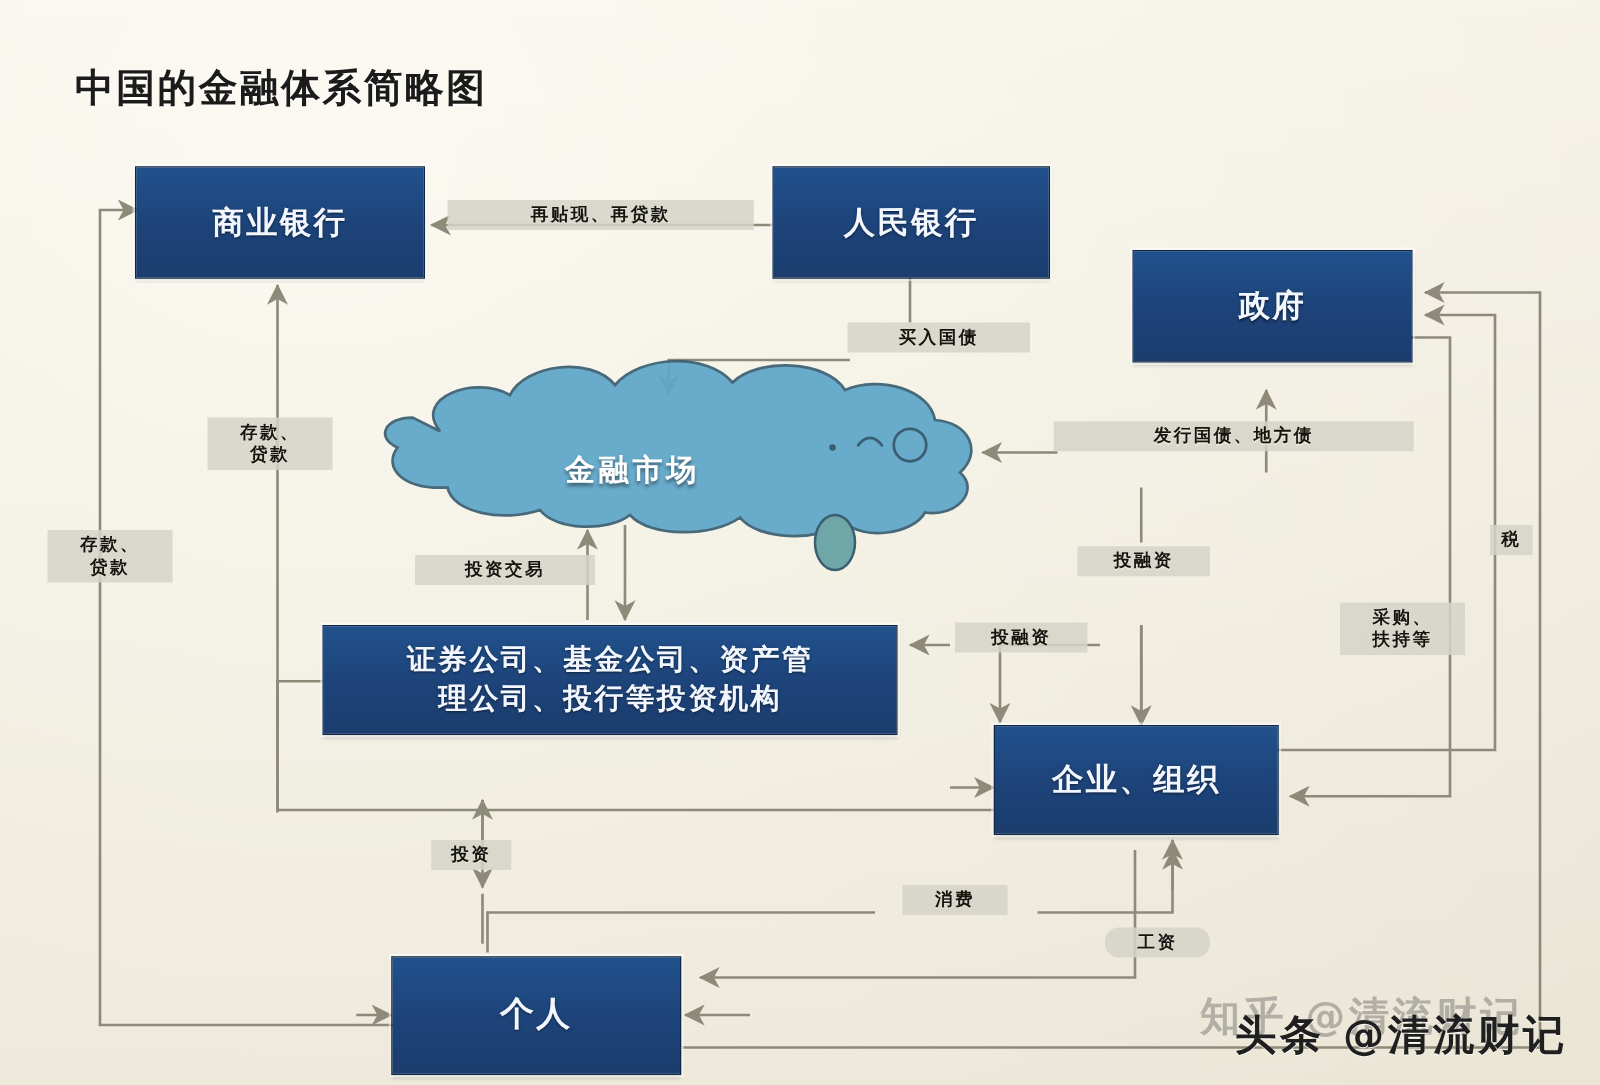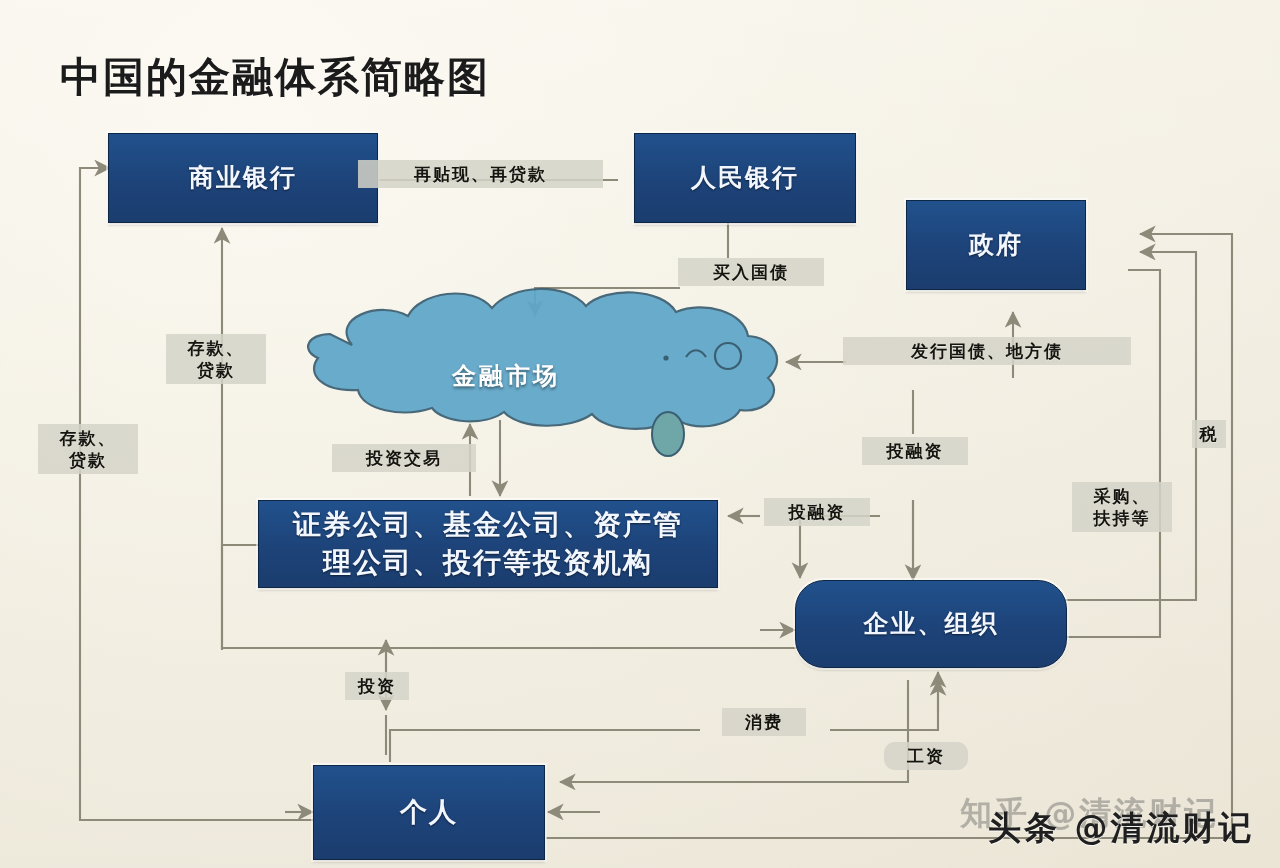--- a/index.html
+++ b/index.html
@@ -17,21 +17,21 @@
       radial-gradient(circle at 20% 15%, #faf7ec 0%, #f4f0e2 45%, #efe9d9 100%);
   }
   .paper:after{
     content:"";position:absolute;left:0;top:0;right:0;bottom:0;
     background:linear-gradient(180deg, rgba(255,255,255,.35), rgba(0,0,0,.02));
     pointer-events:none;
   }
   svg.wires{position:absolute;left:0;top:0;width:1280px;height:868px;}
   .title{
     position:absolute;left:60px;top:50px;
-    font-size:41px;font-weight:bold;color:#1b1b1b;
+    font-size:31px;font-weight:bold;color:#1b1b1b;
     letter-spacing:2px;
     text-shadow:0 1px 0 rgba(255,255,255,.7);
     white-space:nowrap;
   }
   .nbox{
     position:absolute;
     background:linear-gradient(180deg,#21518c 0%,#1d4379 55%,#1b3d6e 100%);
     border:1px solid #0e2747;
     box-shadow:0 0 0 2px rgba(255,255,255,.55), 0 2px 3px rgba(0,0,0,.2);
     color:#f2f7ff;
@@ -40,21 +40,21 @@
     font-weight:bold;
     letter-spacing:2px;
     text-shadow:0 1px 2px rgba(0,0,0,.55);
     line-height:1.35;
     box-sizing:border-box;
   }
   .lab{
     position:absolute;
     background:rgba(213,212,200,.85);
     color:#15140f;
-    font-size:17px;font-weight:bold;
+    font-size:14px;font-weight:bold;
     letter-spacing:2px;
     padding:3px 6px;
     line-height:1.3;
     text-align:center;
     white-space:pre-line;
     box-sizing:border-box;
     text-shadow:0 1px 0 rgba(255,255,255,.35);
   }
   .cloud-label{
     position:absolute;
@@ -160,30 +160,30 @@
       <path d="M686,357 C692,348 700,348 706,357" fill="none" stroke="#3b5f72" stroke-width="2.2"></path>
       <circle cx="728" cy="356" r="13" fill="none" stroke="#3b5f72" stroke-width="2.2"></circle>
       <circle cx="666" cy="358" r="2.6" fill="#3b5f72"></circle>
     </g>
   </svg>
 
   <div class="cloud-label" style="left:452px;top:360px;">金融市场</div>
 
   <div class="title">中国的金融体系简略图</div>
 
-  <div class="nbox" style="left:108px;top:133px;width:270px;height:90px;font-size:25px;text-align:right;">商业银行</div>
-
-  <div class="nbox" style="left:618px;top:133px;width:222px;height:90px;font-size:25px;margin-left:16px;">人民银行</div>
-
-  <div class="nbox" style="left:906px;top:200px;width:180px;height:90px;font-size:25px;">政府</div>
-
-  <div class="nbox" style="left:258px;top:500px;width:460px;height:88px;font-size:28px;white-space:pre-line;">证券公司、基金公司、资产管
+  <div class="nbox" style="left:108px;top:133px;width:232px;height:90px;font-size:25px;text-align:right;">商业银行</div>
+
+  <div class="nbox" style="left:618px;top:133px;width:222px;height:90px;font-size:25px;">人民银行</div>
+
+  <div class="nbox" style="left:906px;top:200px;width:224px;height:90px;font-size:25px;">政府</div>
+
+  <div class="nbox" style="left:258px;top:500px;width:460px;height:88px;font-size:23px;white-space:pre-line;">证券公司、基金公司、资产管
 理公司、投行等投资机构</div>
 
-  <div class="nbox" style="left:795px;top:580px;width:272px;height:88px;font-size:25px;border-radius:29px;">企业、组织</div>
+  <div class="nbox" style="left:795px;top:580px;width:228px;height:88px;font-size:25px;">企业、组织</div>
 
   <div class="nbox" style="left:313px;top:765px;width:232px;height:95px;font-size:27px;">个人</div>
 
   <div class="lab" style="left:358px;top:160px;width:245px;">再贴现、再贷款</div>
 
   <div class="lab" style="left:678px;top:258px;width:146px;">买入国债</div>
 
   <div class="lab" style="left:843px;top:337px;width:288px;">发行国债、地方债</div>
 
   <div class="lab" style="left:166px;top:334px;width:100px;">存款、

